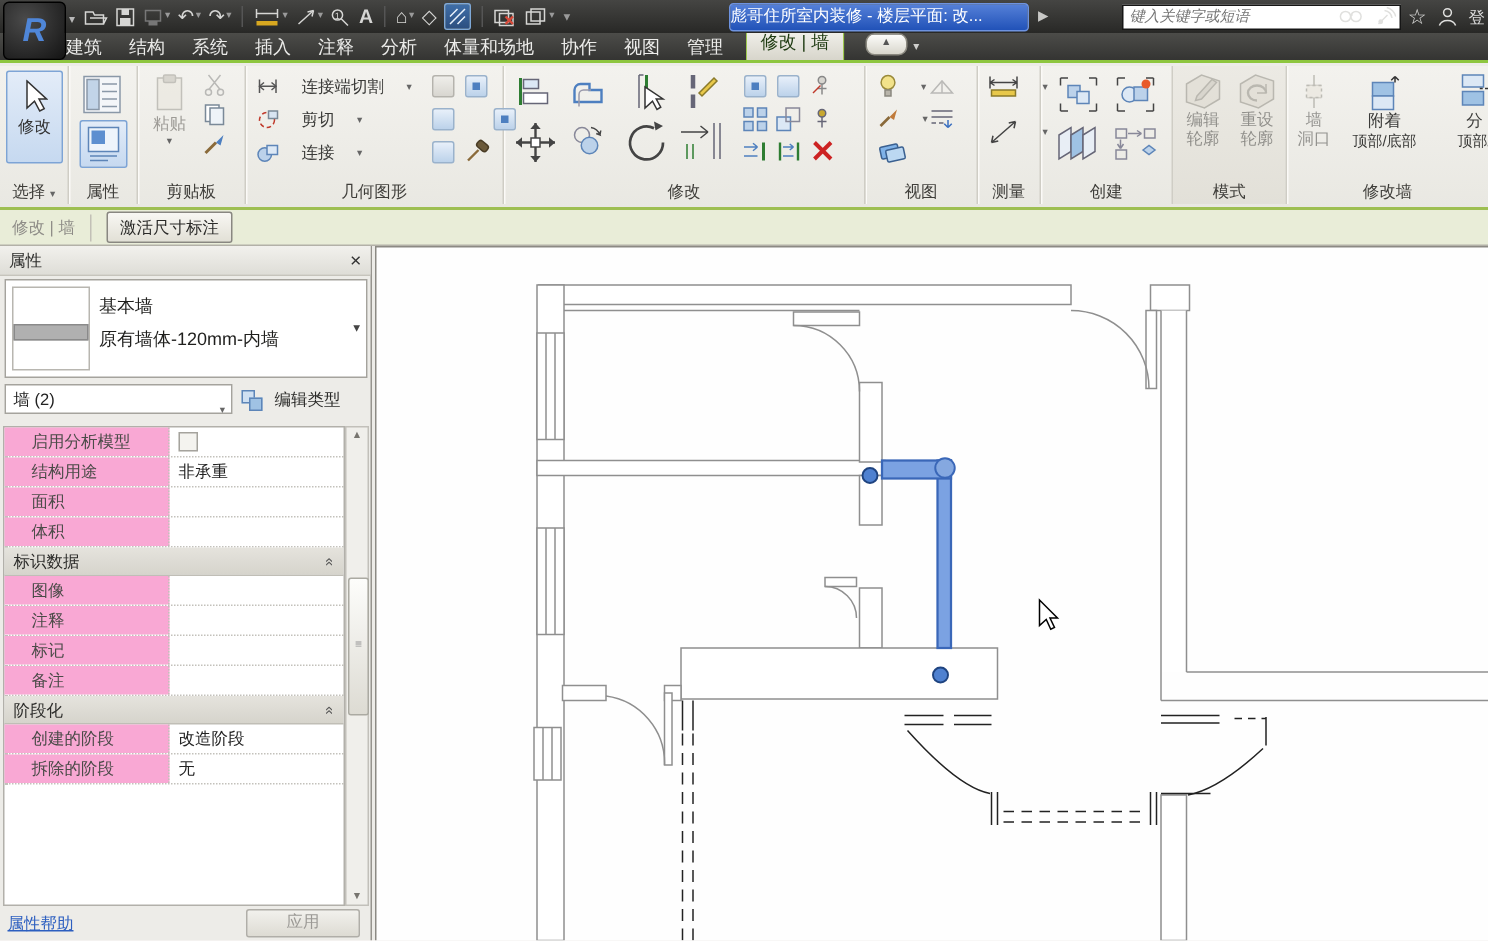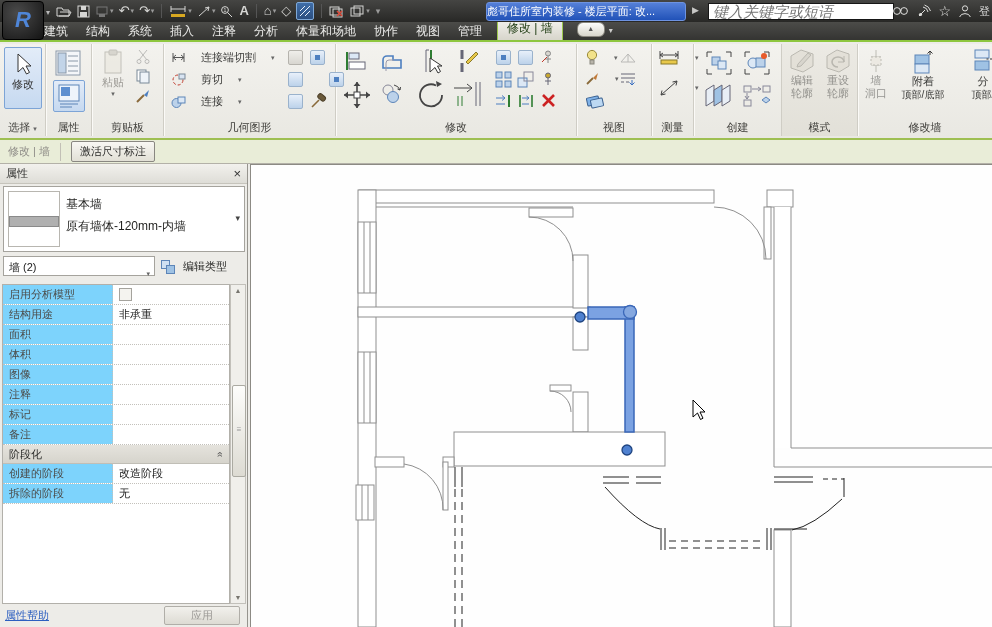--- a/index.html
+++ b/index.html
@@ -17,22 +17,22 @@
   #logo-dd{position:absolute;left:46px;top:8px;color:#b8b8b8;font-size:8px;z-index:40}
   .qat{position:absolute;left:56px;top:1px;height:20px;display:flex;align-items:center;gap:5px}
   .qi{display:inline-flex;align-items:center;color:#d6d6d4;font-size:13px;line-height:18px}
   .qi .dd{font-size:7px;color:#9a9a9a;margin-left:1px}
   .qsep{width:1px;height:14px;background:#555;margin:0 2px}
   .hl{background:linear-gradient(#3f6ea8,#2c4f80);border:1px solid #7fa9d8;border-radius:2px;padding:1px}
   #doctitle{position:absolute;left:486px;top:2px;width:198px;height:17px;border-radius:3px;
     background:linear-gradient(#5580d8,#2152b8);border:1px solid #6e93e0;color:#fff;
     font-size:11px;line-height:17px;text-align:left;white-space:nowrap;overflow:hidden}
   #title-play{position:absolute;left:692px;top:5px;color:#c8c8c6;font-size:9px}
-  #searchbox{position:absolute;left:708px;top:3px;width:176px;height:15px;border:1px solid #161616;
-    background:#fff;font-size:15px;font-style:italic;color:#555;padding:0 4px;font-family:inherit}
+  #searchbox{position:absolute;left:748px;top:3px;width:176px;height:15px;border:1px solid #161616;
+    background:#fff;font-size:10px;font-style:italic;color:#555;padding:0 4px;font-family:inherit}
   .tIcons{position:absolute;right:0;top:0;height:22px;display:flex;align-items:center;gap:7px;padding-right:2px}
   .tIcons .glyph{color:#e0e0de;font-size:14px}
   #signin-txt{color:#ddd;font-size:11px;white-space:nowrap}
   
   #tabrow{position:absolute;left:0;top:22px;width:992px;height:20px;
     background:linear-gradient(#4c4c49,#343432);border-bottom:2px solid #8ec63f;z-index:20;
     display:flex;align-items:flex-end;padding-left:35px;box-sizing:border-box}
   .tab{color:#ececea;font-size:12px;padding:3px 9px 2px;cursor:default;white-space:nowrap}
   #activetab{background:linear-gradient(#f5f4ef,#d7d5cb);color:#1d3a10;border:1px solid #9dc84e;
     border-bottom:none;border-radius:3px 3px 0 0;margin-left:6px;padding:2px 9px 3px;font-size:12px;white-space:nowrap}
@@ -81,22 +81,22 @@
   #instsel{position:absolute;left:0;top:0;width:152px;height:20px;background:#fff;border:1px solid #a5a39d;
     font-size:11px;color:#222;line-height:20px;padding-left:5px;box-sizing:border-box}
   #instsel .dd{position:absolute;right:4px;top:7px}
   #edittype{position:absolute;left:158px;top:0;width:82px;height:20px;display:flex;align-items:center;
     gap:9px;font-size:11px;color:#2a2a28}
   .etIcon{width:13px;height:13px;position:relative}
   .etIcon:before{content:"";position:absolute;left:0;top:0;width:7px;height:7px;border:1px solid #5d85b8;background:#cfe0f2}
   .etIcon:after{content:"";position:absolute;left:5px;top:5px;width:7px;height:7px;border:1px solid #5d85b8;background:#9fc2e4}
   #grid{position:absolute;left:2px;top:120px;width:228px;height:320px;background:#fff;border:1px solid #b2b0aa;box-sizing:border-box}
   .prow{display:flex;height:19px;border-bottom:1px dotted #c3c1bb;font-size:11px;align-items:center}
-  .prow .nm{width:110px;padding-left:6px;color:#4b4b48;border-right:1px dotted #c3c1bb;height:100%;
-    display:flex;align-items:center;box-sizing:border-box;background:#7dd3fc}
+  .prow .nm{width:110px;padding-left:18px;color:#4b4b48;border-right:1px dotted #c3c1bb;height:100%;
+    display:flex;align-items:center;box-sizing:border-box;background:#f9a8d4}
   .prow .vl{flex:1;height:100%;display:flex;align-items:center;padding-left:6px;color:#222}
   .psec{display:flex;height:18px;background:linear-gradient(#e5e3dd,#d6d4cc);border-bottom:1px solid #c0beb6;
     font-size:11px;color:#2c2c2a;align-items:center;justify-content:space-between;padding:0 6px}
   .psec .chev{font-size:10px;color:#555;transform:rotate(-90deg)}
   .cbox{width:11px;height:11px;border:1px solid #a5a39d;background:#f4f3ef}
   #pscroll{position:absolute;left:230px;top:120px;width:16px;height:320px;background:#f0efeb;
     border:1px solid #c2c0ba;box-sizing:border-box}
   .sarrow{position:absolute;left:1px;width:12px;text-align:center;font-size:7px;color:#77756f}
   #pthumb{position:absolute;left:1px;top:100px;width:12px;height:90px;background:linear-gradient(#fdfdfb,#dddbd3);
     border:1px solid #abaaa2;border-radius:2px;font-size:8px;color:#999;text-align:center;line-height:88px;letter-spacing:0}
@@ -615,20 +615,24 @@
         <div class="nm">结构用途</div>
         <div class="vl">非承重</div>
       </div>
       <div class="prow">
         <div class="nm">面积</div>
         <div class="vl"></div>
       </div>
       <div class="prow">
         <div class="nm">体积</div>
         <div class="vl"></div>
+      </div>
+      <div class="psec">
+        <span>标识数据</span>
+        <span class="chev">»</span>
       </div>
       <div class="prow">
         <div class="nm">图像</div>
         <div class="vl"></div>
       </div>
       <div class="prow">
         <div class="nm">注释</div>
         <div class="vl"></div>
       </div>
       <div class="prow">

